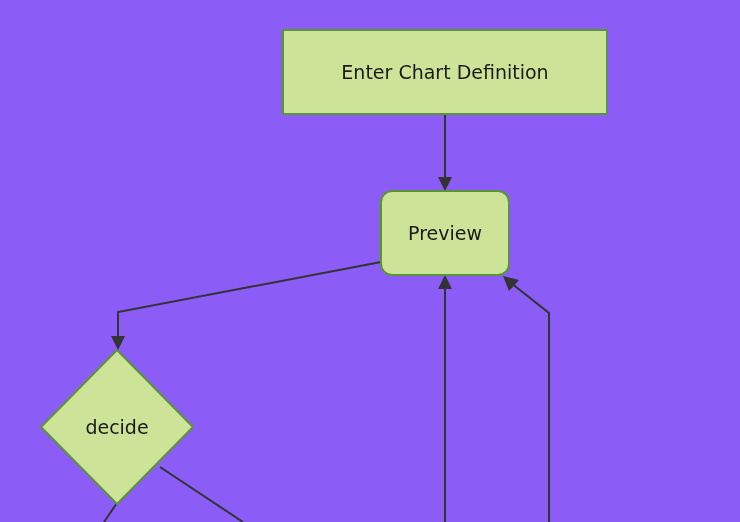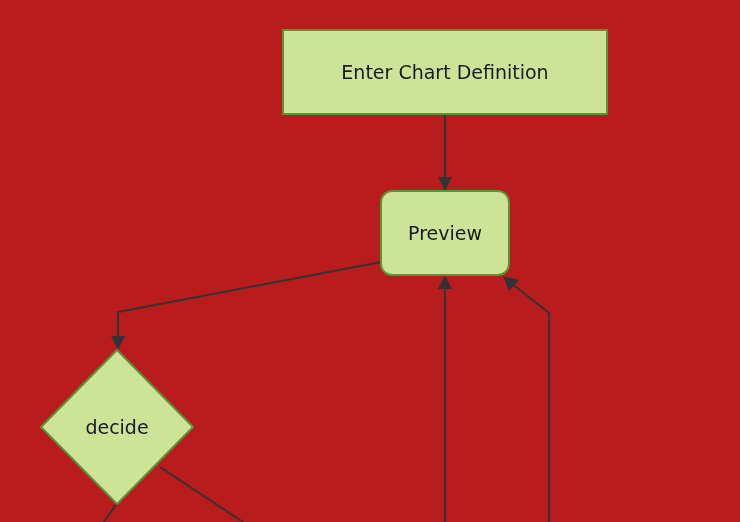--- a/index.html
+++ b/index.html
@@ -8,21 +8,21 @@
     padding: 0;
     background: #ffffff;
   }
   body {
     font-family: "DejaVu Sans", "Liberation Sans", sans-serif;
   }
   #diagram-canvas {
     position: relative;
     width: 740px;
     height: 522px;
-    background: #b91c1c;
+    background: #8b5cf6;
     overflow: hidden;
   }
   #flow-svg {
     position: absolute;
     top: 0;
     left: 0;
     width: 740px;
     height: 522px;
     display: block;
   }

